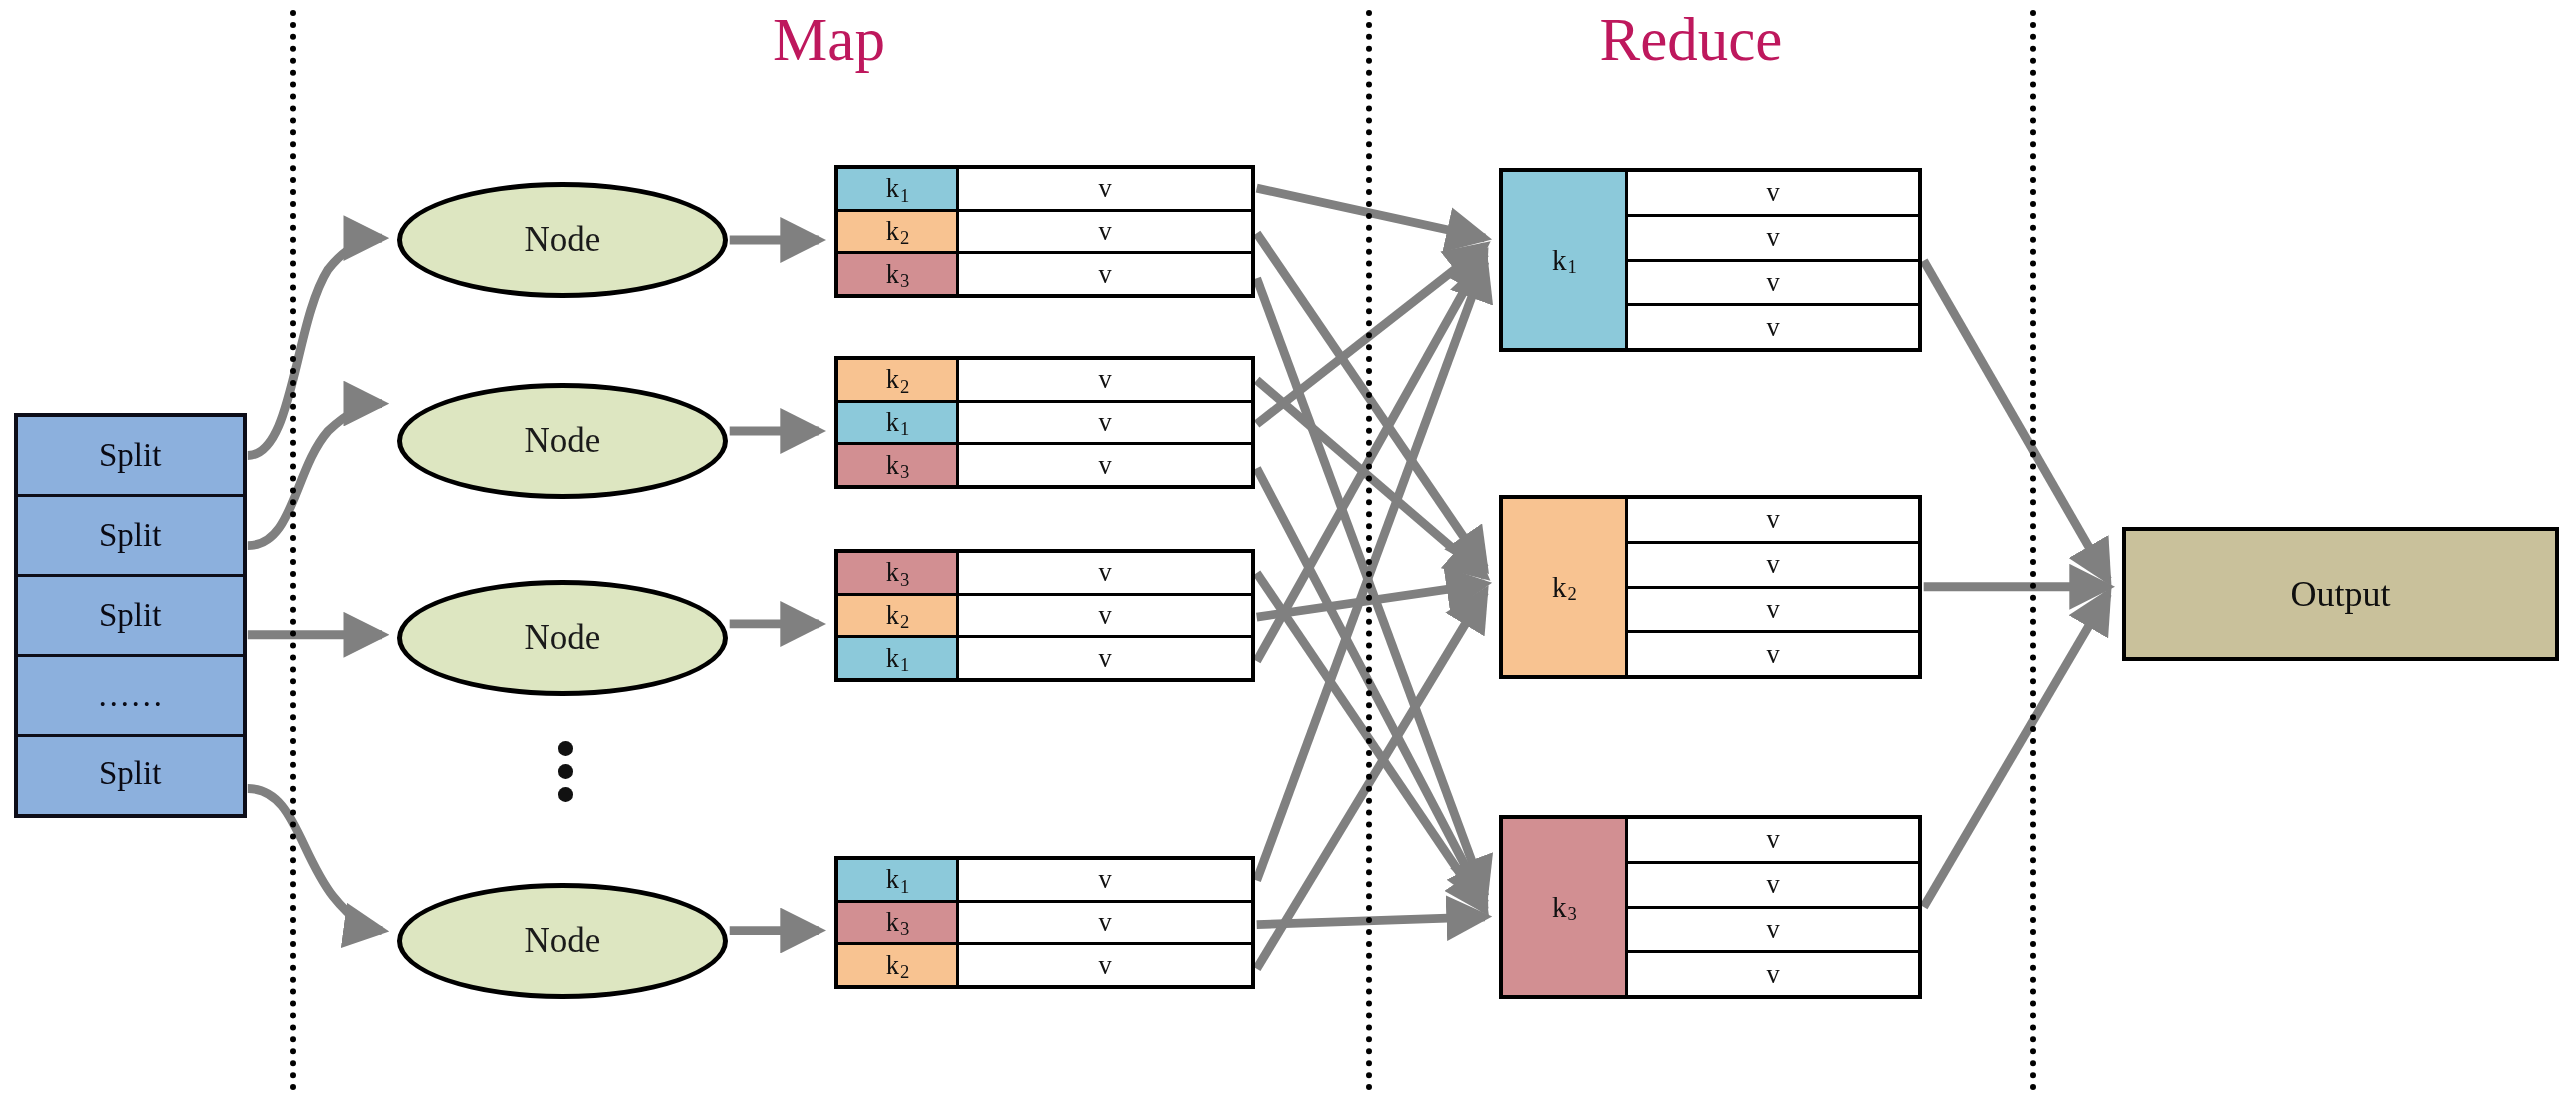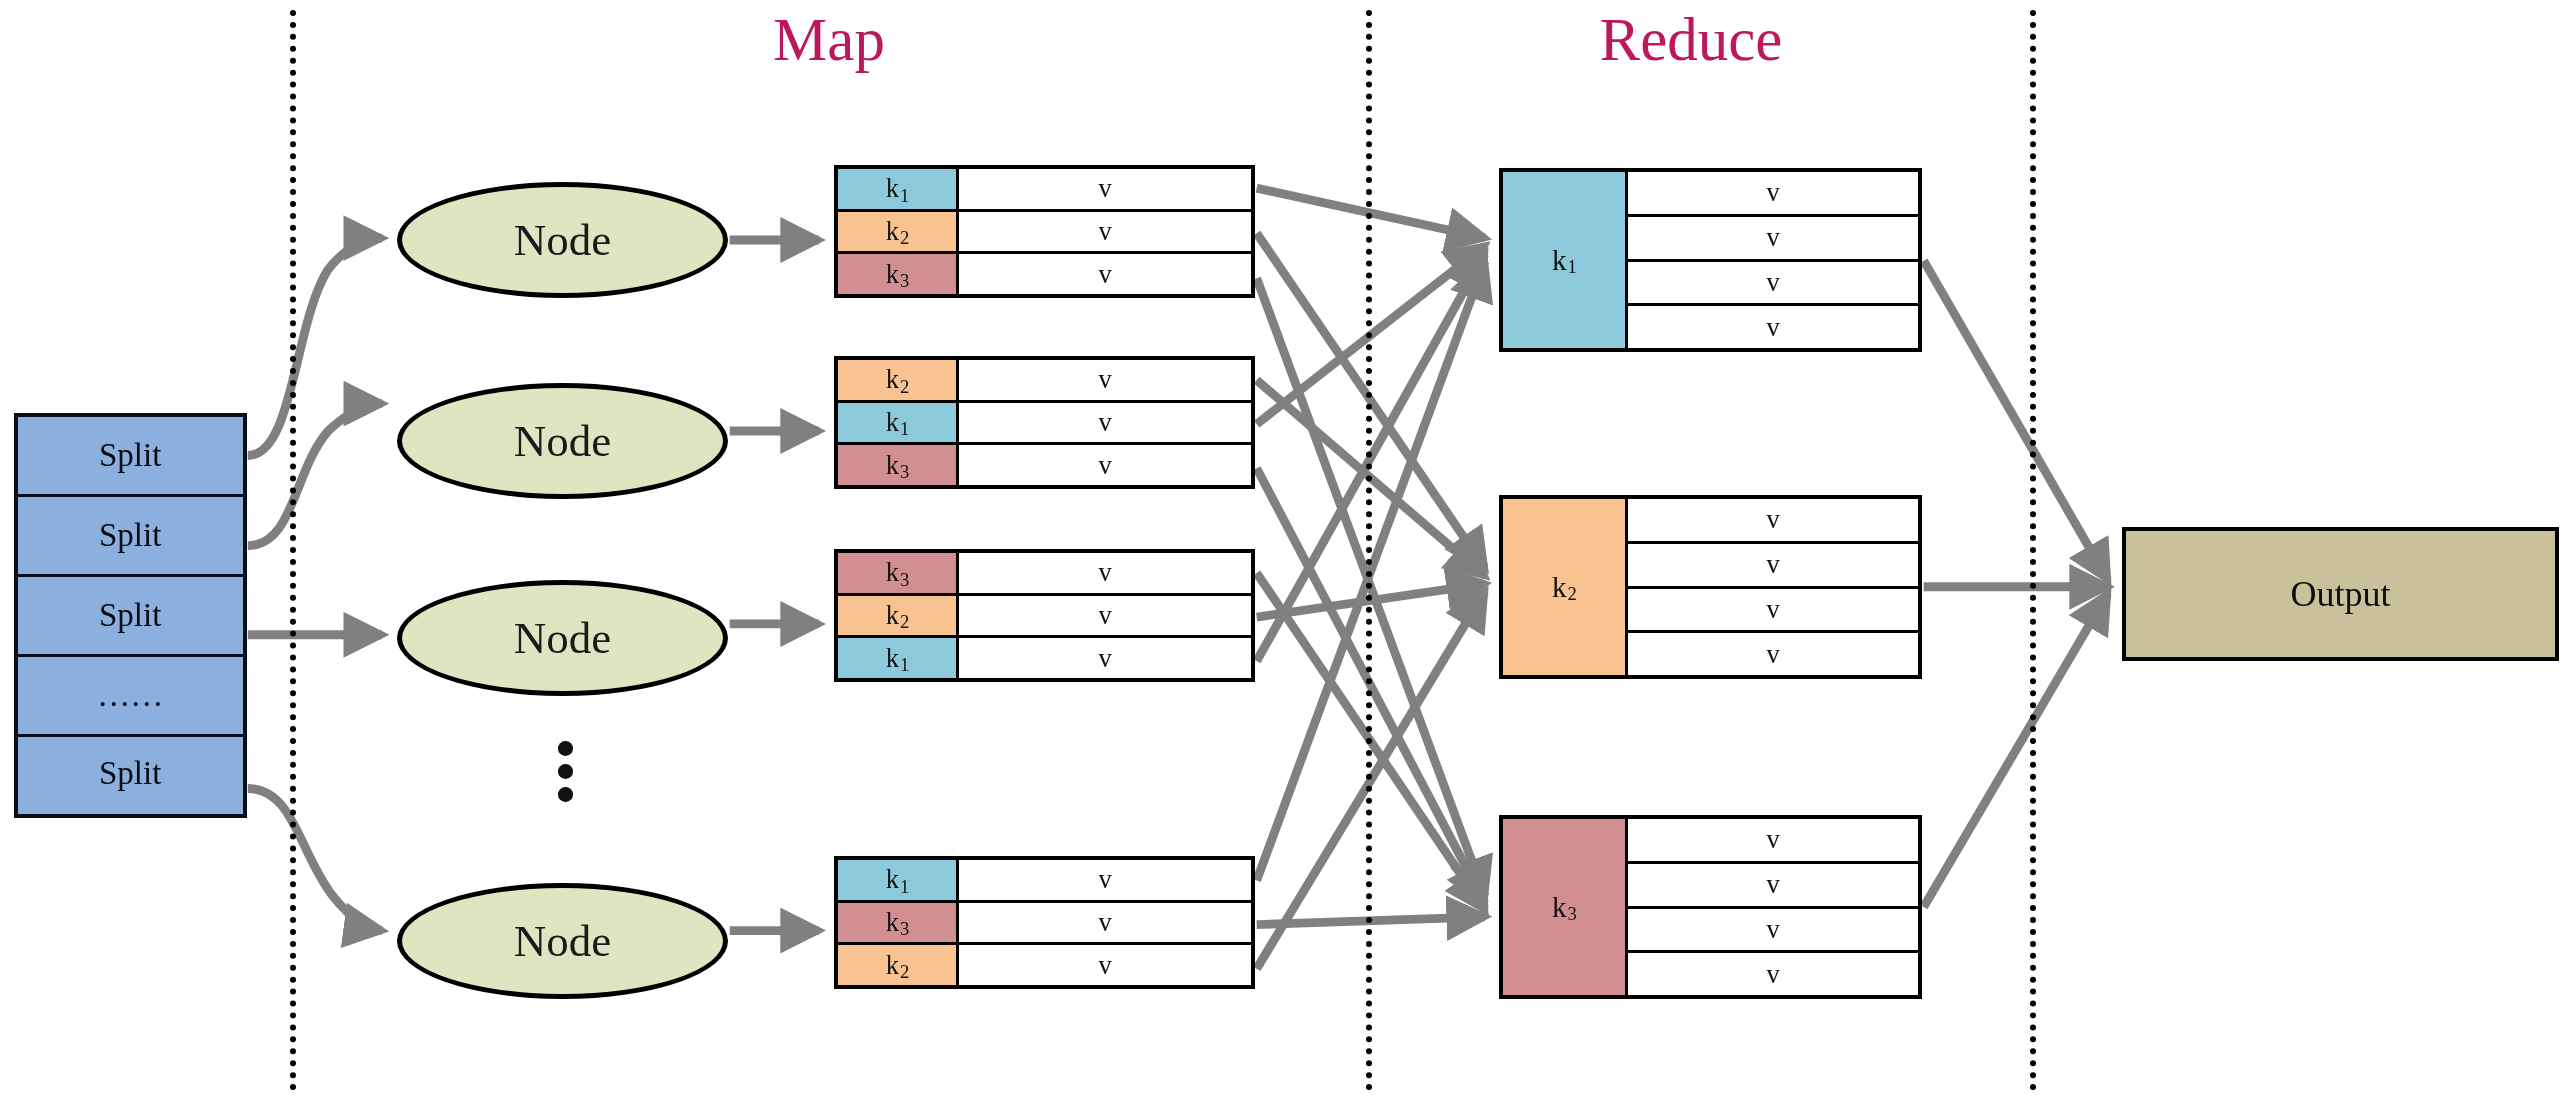--- a/index.html
+++ b/index.html
@@ -11,21 +11,21 @@
                font-family:"Liberation Serif","DejaVu Serif",serif;
                text-align:center;white-space:nowrap;line-height:1;}
   .divider{position:absolute;width:0;border-left:6.9px dotted #000;}
   .splitbox{position:absolute;border:4.9px solid #0d0d18;box-sizing:border-box;background:#8cb0dd;}
   .splitrow{position:relative;box-sizing:border-box;display:flex;align-items:center;
             justify-content:center;color:#0a0a14;font-size:33px;
             border-bottom:3.9px solid #0d0d18;background:#8cb0dd;}
   .splitrow:last-child{border-bottom:none;}
   .node{position:absolute;border:5.9px solid #000;border-radius:50%;background:#dde6c1;
         display:flex;align-items:center;justify-content:center;
-        font-size:45px;color:#1a1a1a;box-sizing:border-box;}
+        font-size:35px;color:#1a1a1a;box-sizing:border-box;}
   .kvtable{position:absolute;border:4.9px solid #000;box-sizing:border-box;
            background:#fff;display:flex;flex-direction:column;}
   .kvrow{flex:1;display:flex;box-sizing:border-box;border-bottom:3.9px solid #000;}
   .kvrow:last-child{border-bottom:none;}
   .kcell{width:121px;box-sizing:border-box;border-right:3.9px solid #000;
          display:flex;align-items:center;justify-content:center;
          font-size:26.4px;color:#111;}
   .vcell{flex:1;display:flex;align-items:center;justify-content:center;
          font-size:26.4px;color:#111;background:#fff;}
   .ksub{font-size:18.6px;vertical-align:sub;line-height:0;position:relative;top:6.9px;left:1px;}

